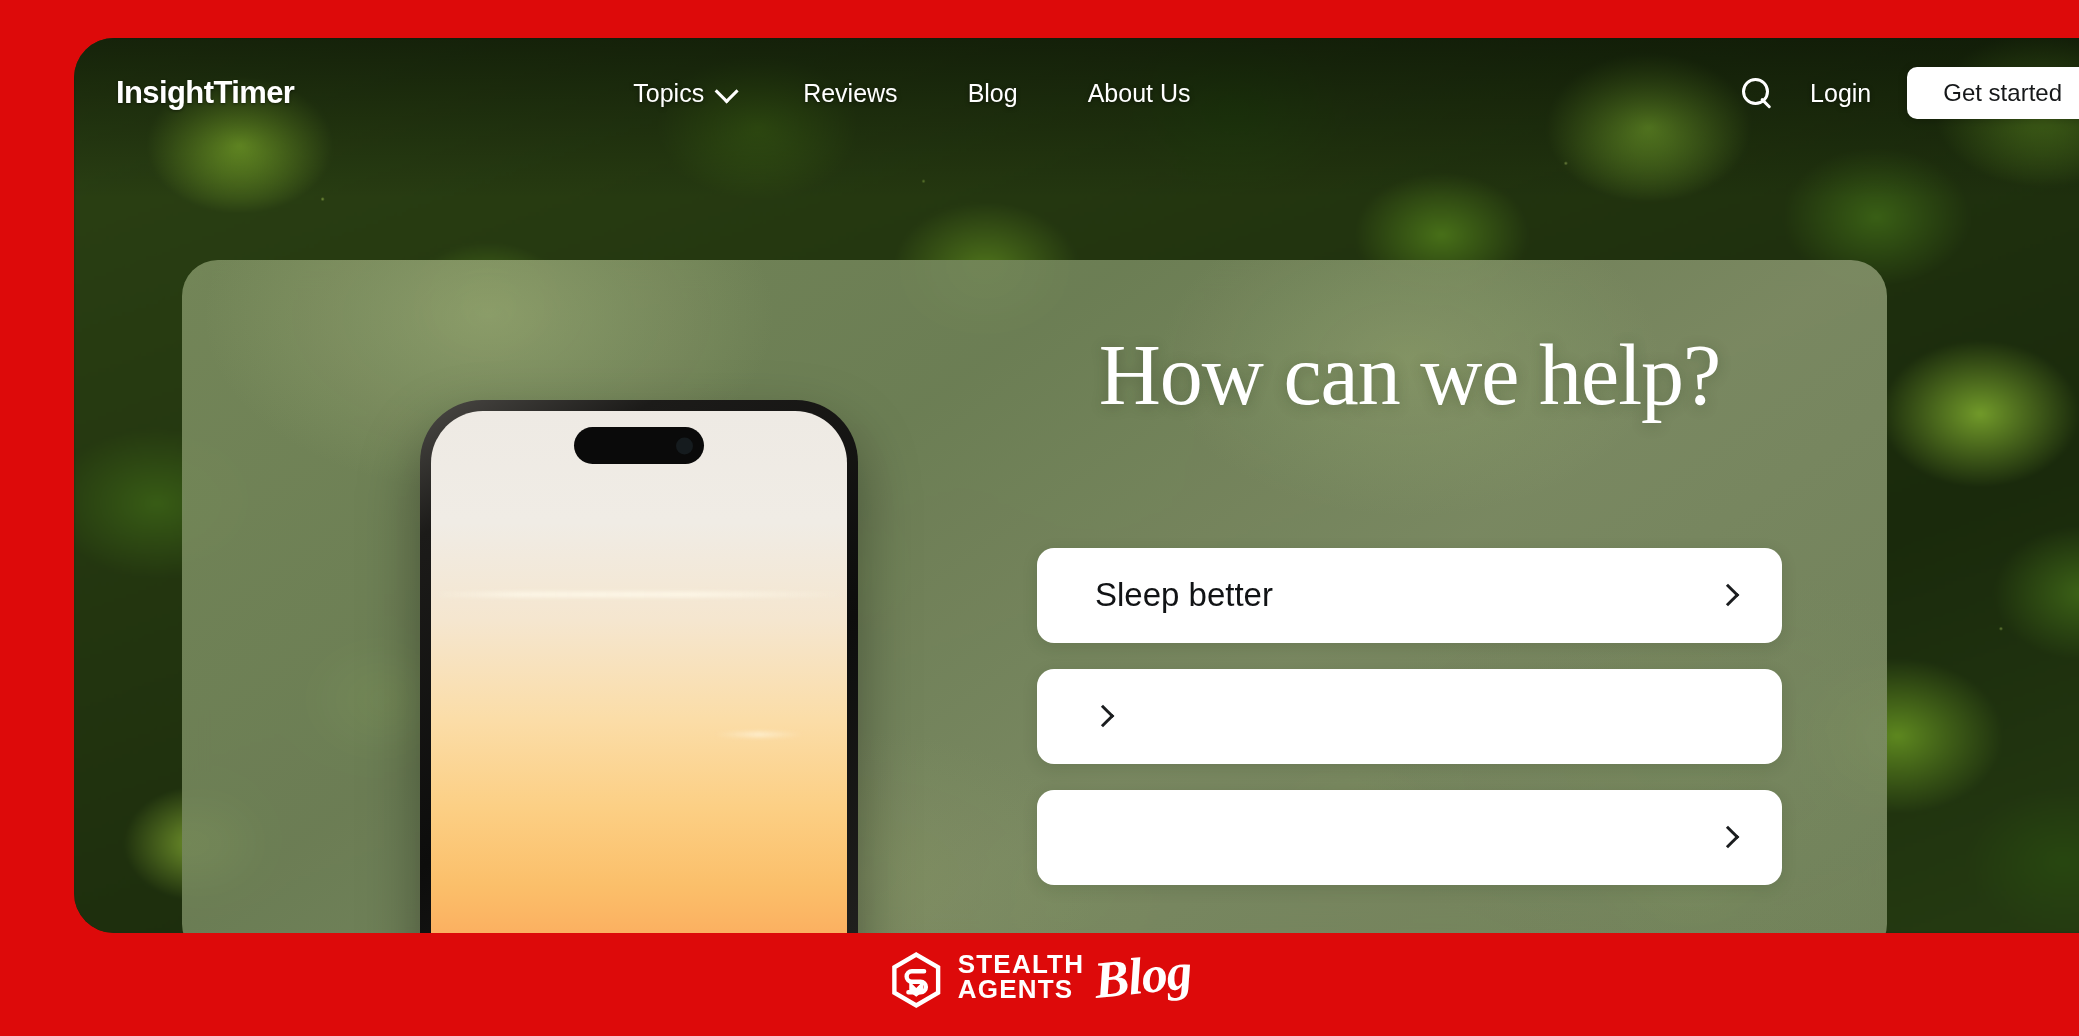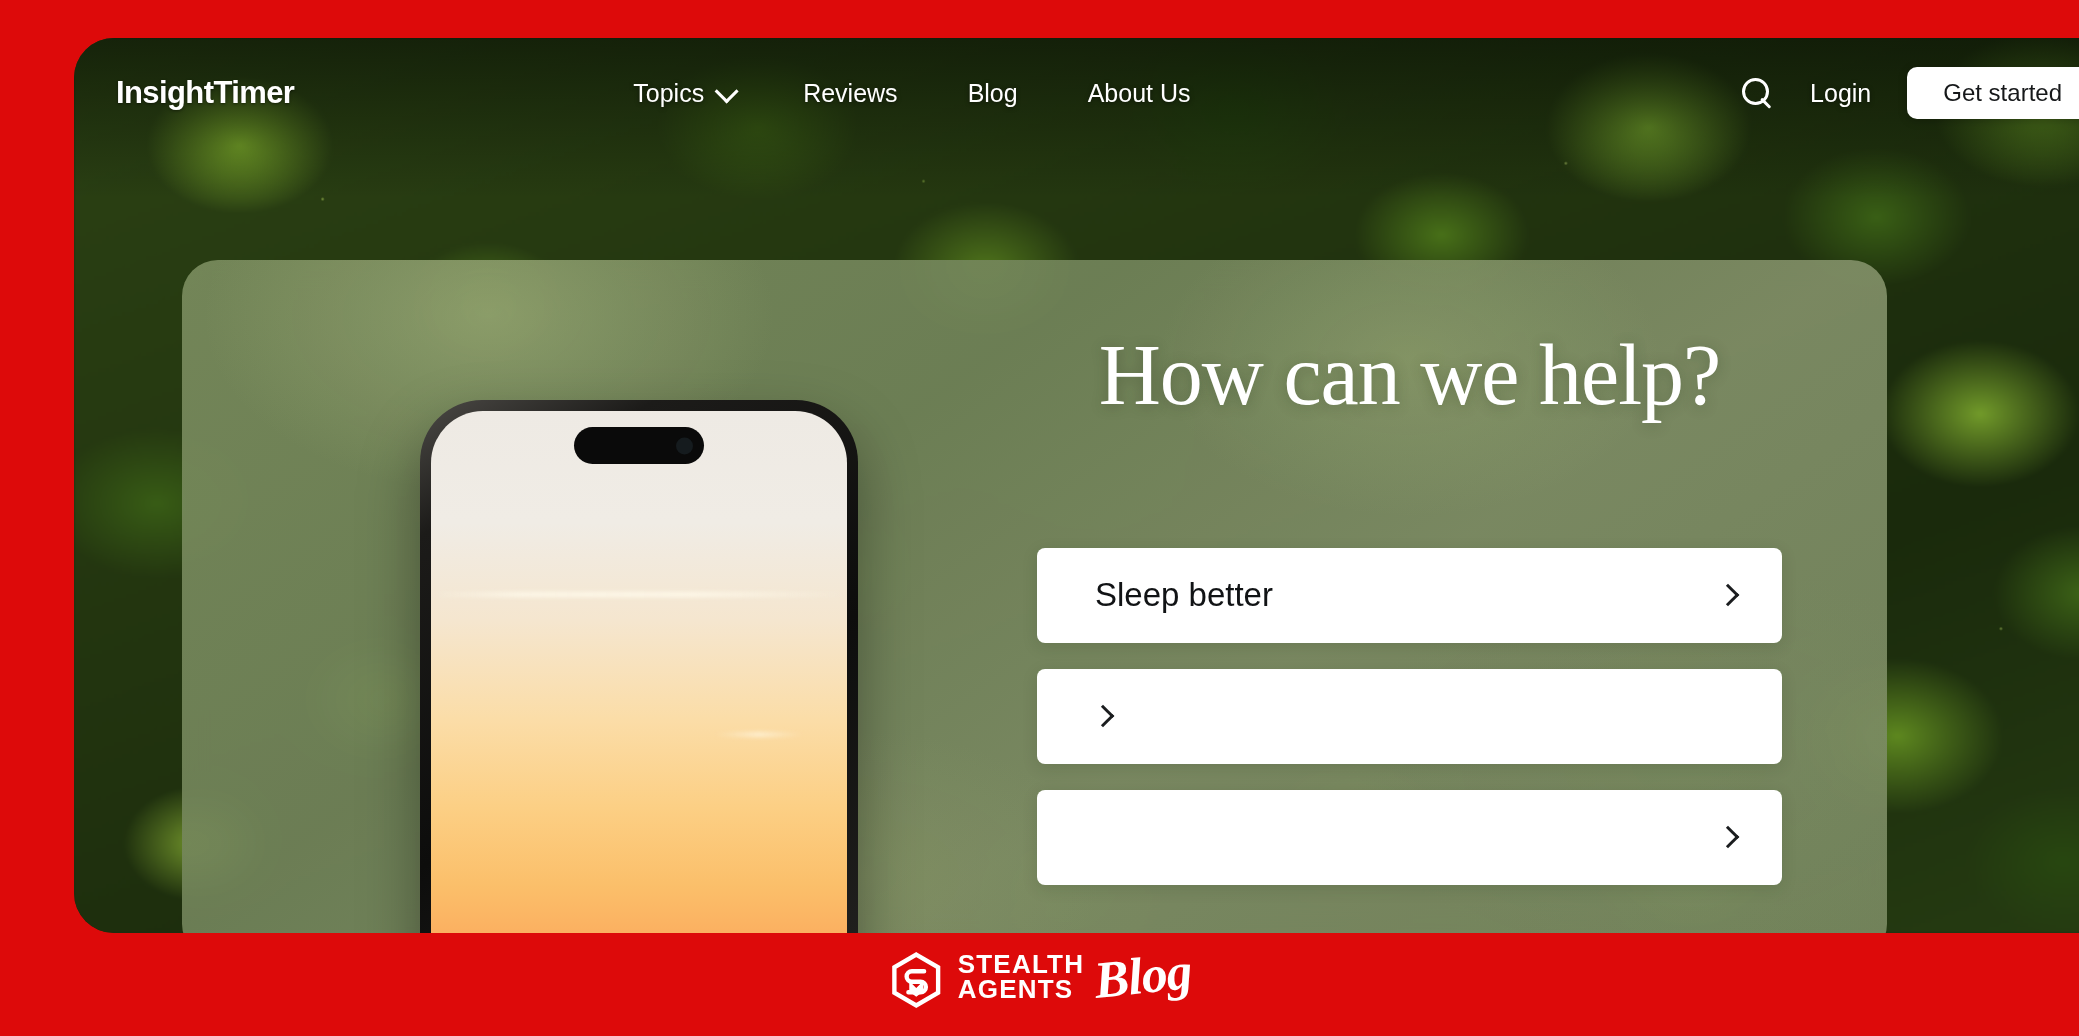--- a/index.html
+++ b/index.html
@@ -323,21 +323,21 @@
 
   #option-list {
     margin-top: 128px;
     display: flex;
     flex-direction: column;
     gap: 26px;
   }
 
   .option-card {
     background: #ffffff;
-    border-radius: 8px;
+    border-radius: 17px;
     height: 95px;
     display: flex;
     align-items: center;
     justify-content: space-between;
     padding: 0 38px 0 58px;
     cursor: pointer;
     box-shadow: 0 4px 16px rgba(30,40,20,.14);
   }
   .option-label {
     color: #111315;

